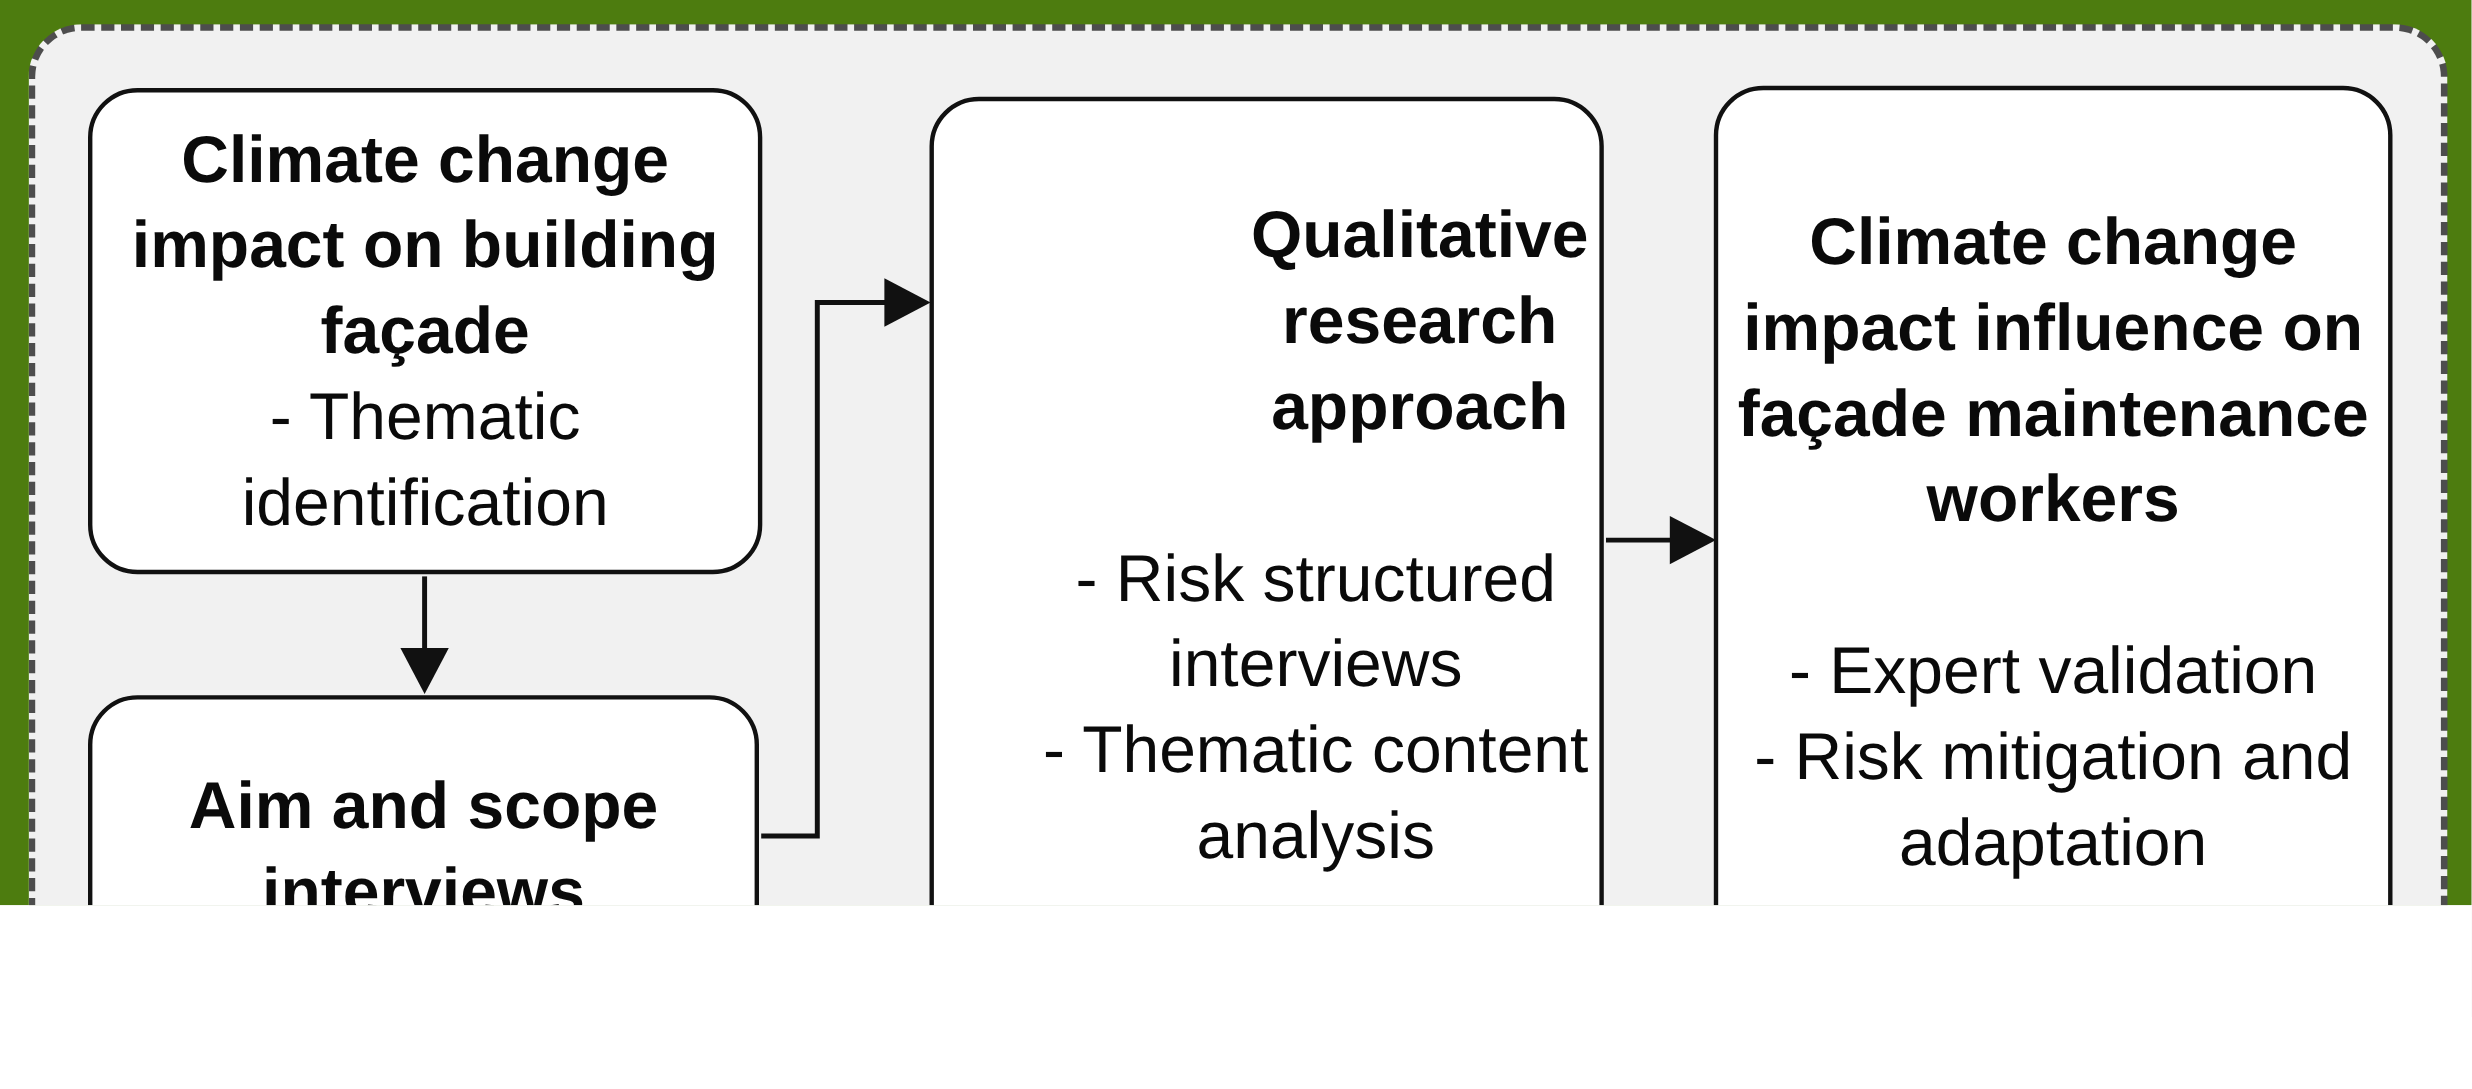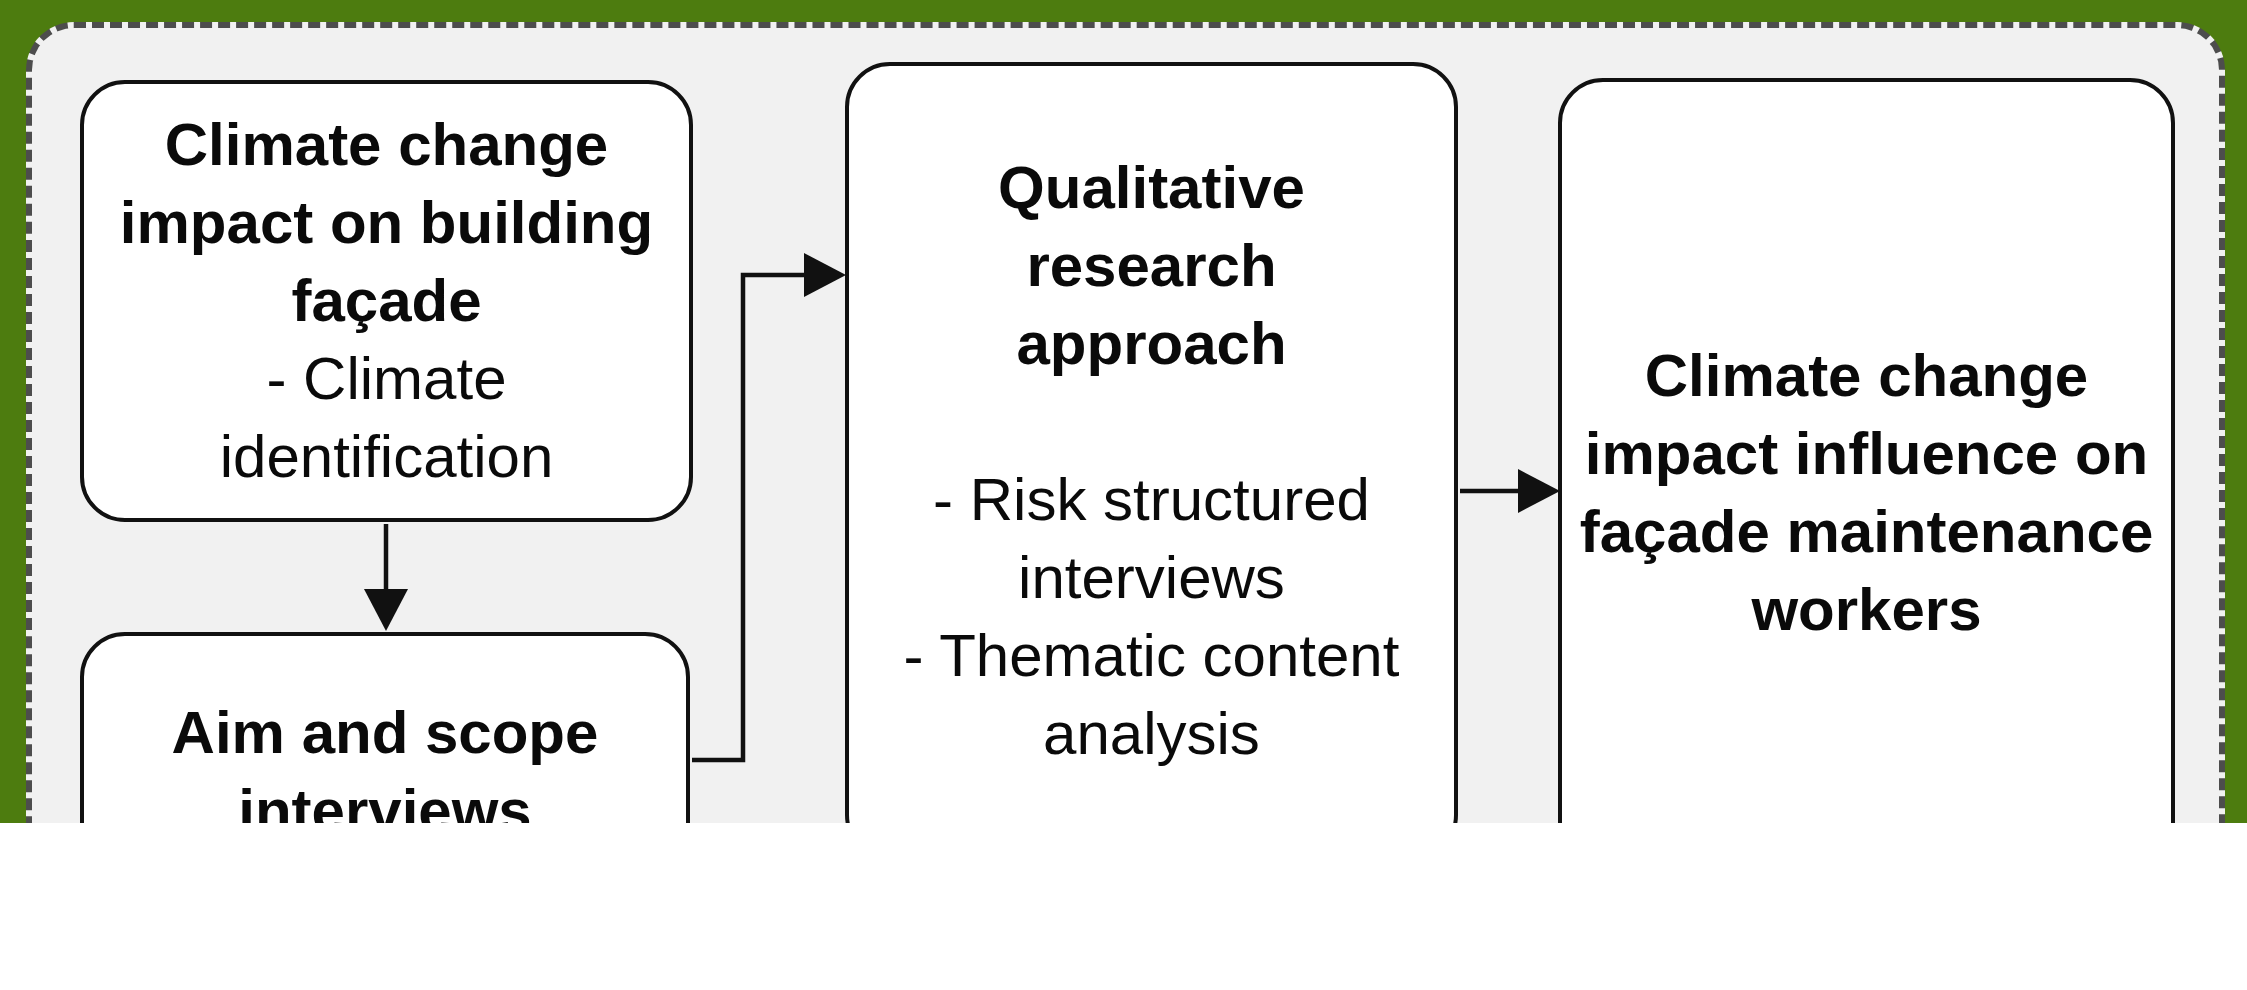--- a/index.html
+++ b/index.html
@@ -47,21 +47,21 @@
   }
   .box .details {
     font-weight: 400;
     white-space: pre-line;
   }
   .box .details.gap {
     margin-top: 78px;
   }
   .box1 { left: 80px;  top: 80px;  width: 613px; height: 442px; }
   .box2 { left: 80px;  top: 632px; width: 610px; height: 280px; }
-  .box3 { left: 845px; top: 62px;  width: 613px; height: 798px; }
+  .box3 { left: 845px; top: 88px;  width: 613px; height: 798px; align-items: flex-end; }
   .box4 { left: 1558px; top: 78px; width: 617px; height: 830px; }
   svg.connectors {
     position: absolute;
     left: 0;
     top: 0;
     width: 2247px;
     height: 990px;
     pointer-events: none;
   }
   svg.connectors path {
@@ -78,21 +78,21 @@
 <body>
 
 <div class="canvas">
 
   <div class="panel"></div>
 
   <div class="box box1">
     <div class="title">Climate change
 impact on building
 façade</div>
-    <div class="details">- Climate
+    <div class="details">- Thematic
 identification</div>
   </div>
 
   <div class="box box2">
     <div class="title">Aim and scope
 interviews</div>
     <div class="details"></div>
   </div>
 
   <div class="box box3">
@@ -103,20 +103,23 @@
 interviews
 - Thematic content
 analysis</div>
   </div>
 
   <div class="box box4">
     <div class="title">Climate change
 impact influence on
 façade maintenance
 workers</div>
+    <div class="details gap">- Expert validation
+- Risk mitigation and
+adaptation</div>
   </div>
 
   <svg class="connectors" viewBox="0 0 2247 990" aria-hidden="true">
     <g>
       <path d="M 386 524 L 386 594"></path>
       <polygon points="386,631 364,589 408,589"></polygon>
     </g>
     <g>
       <path d="M 692 760 L 743 760 L 743 275 L 806 275"></path>
       <polygon points="846,275 804,253 804,297"></polygon>

